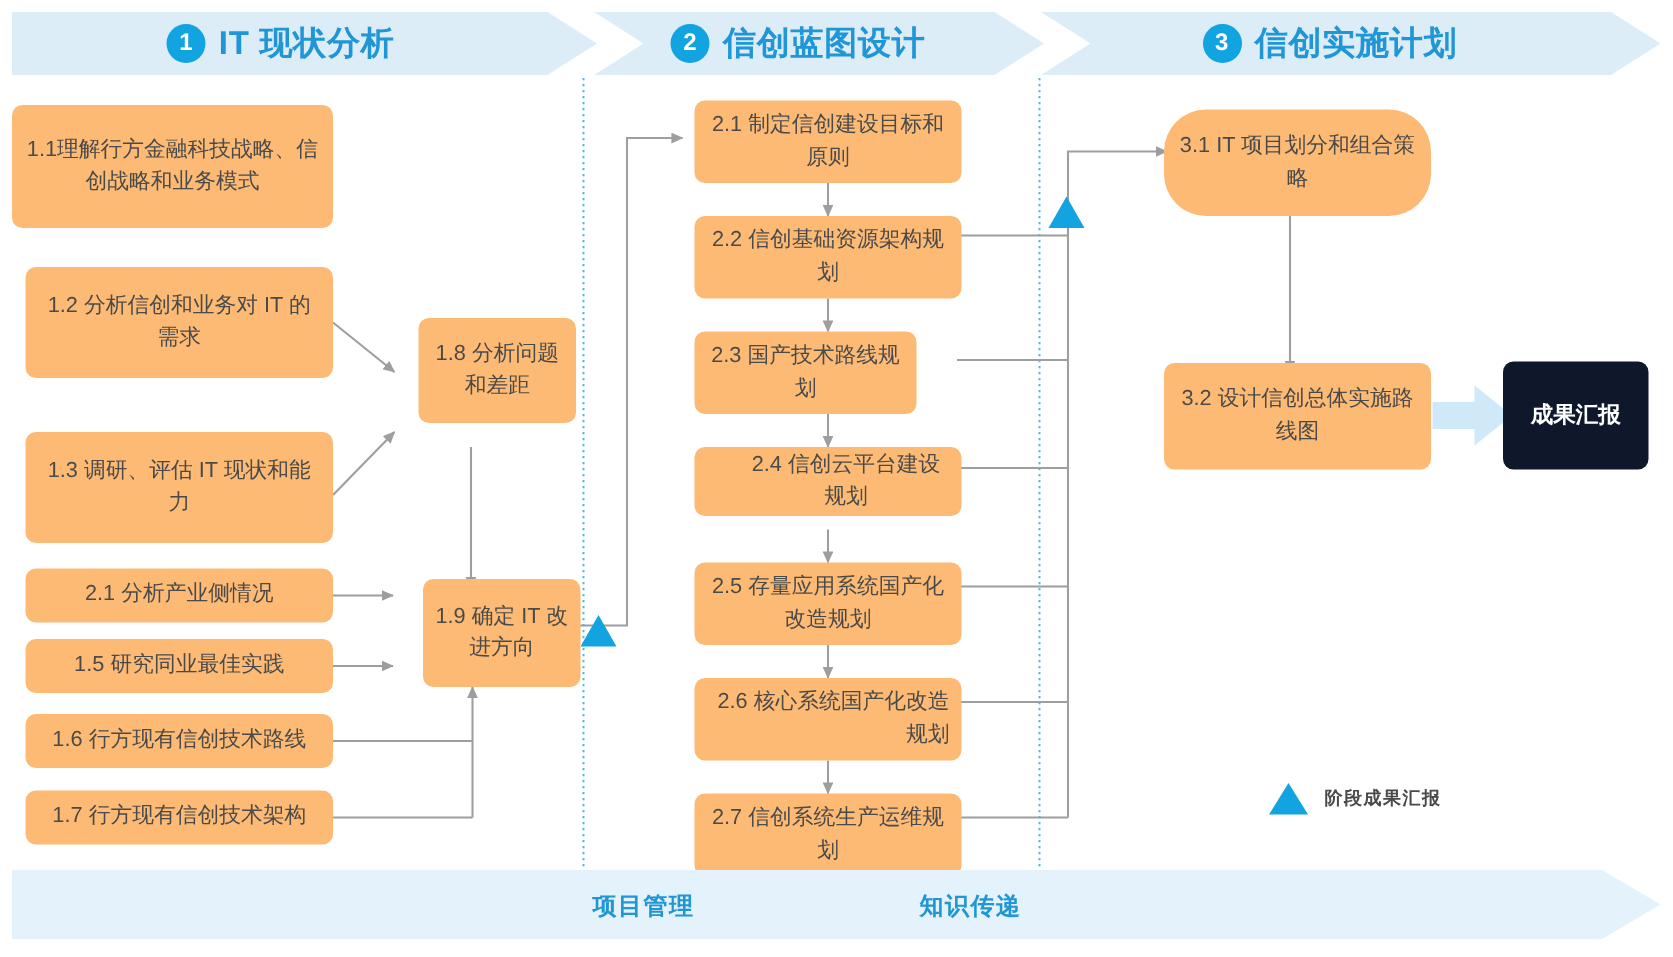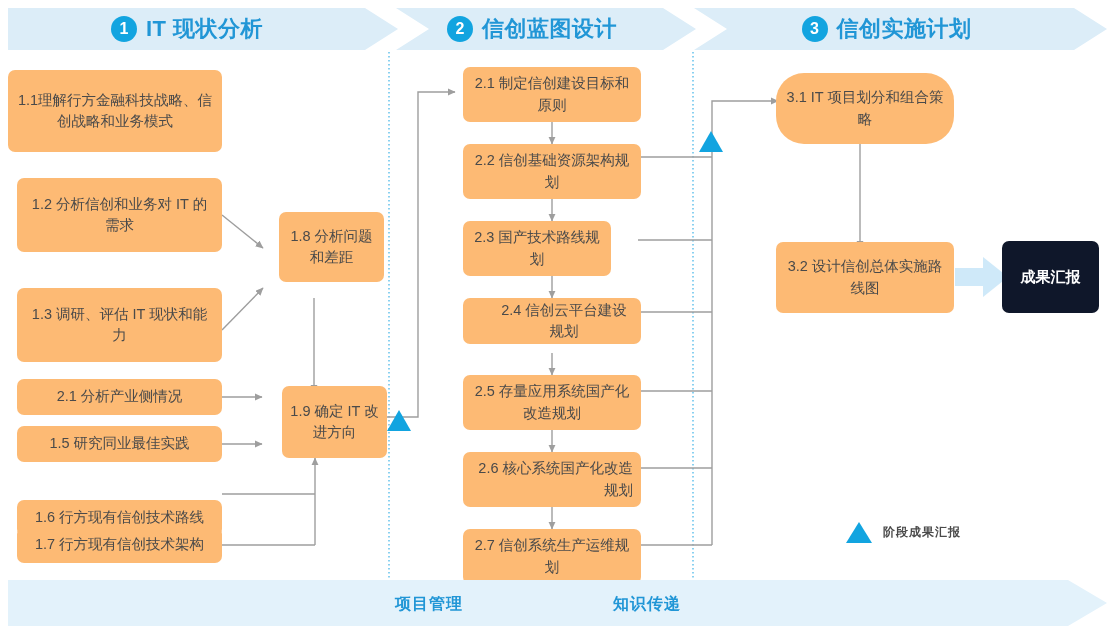--- a/index.html
+++ b/index.html
@@ -208,21 +208,21 @@
     </div>
 
   <div class="box" style="left:17px;top:379px;width:205px;height:36px;">
     <span>2.1 分析产业侧情况</span>
     </div>
 
   <div class="box" style="left:17px;top:426px;width:205px;height:36px;">
     <span>1.5 研究同业最佳实践</span>
     </div>
 
-  <div class="box" style="left:17px;top:500px;width:205px;height:36px;">
+  <div class="box" style="left:17px;top:476px;width:205px;height:36px;">
     <span>1.6 行方现有信创技术路线</span>
     </div>
 
   <div class="box" style="left:17px;top:527px;width:205px;height:36px;">
     <span>1.7 行方现有信创技术架构</span>
     </div>
 
   <div class="box" style="left:262px;top:212px;width:105px;height:70px;margin-left:17px;">
     <span>1.8 分析问题和差距</span>
     </div>

